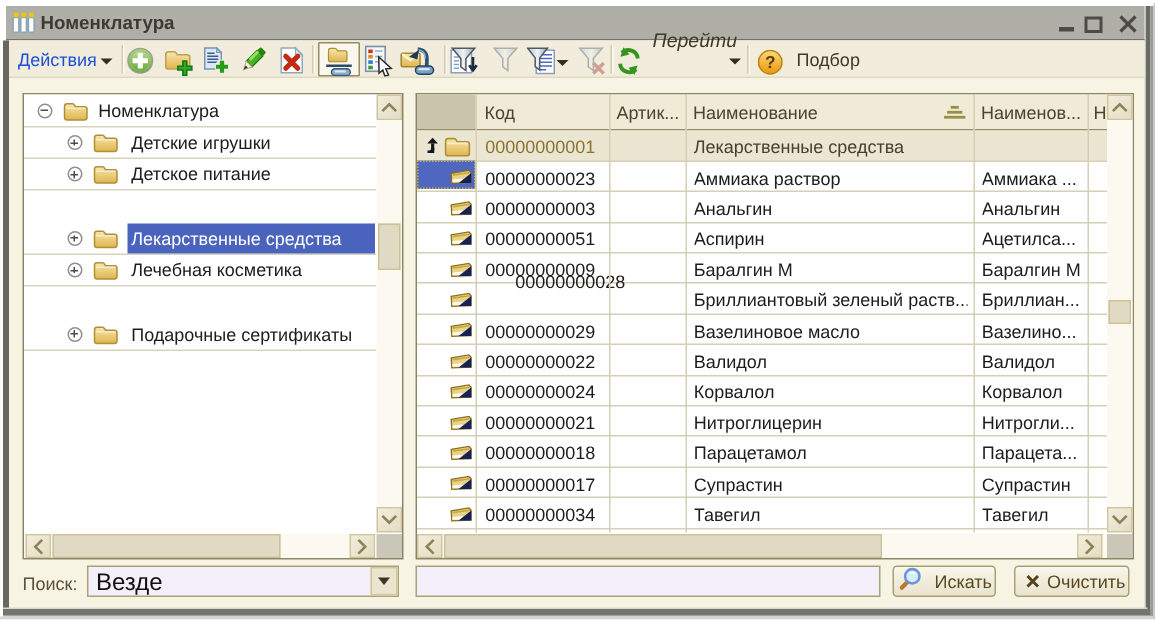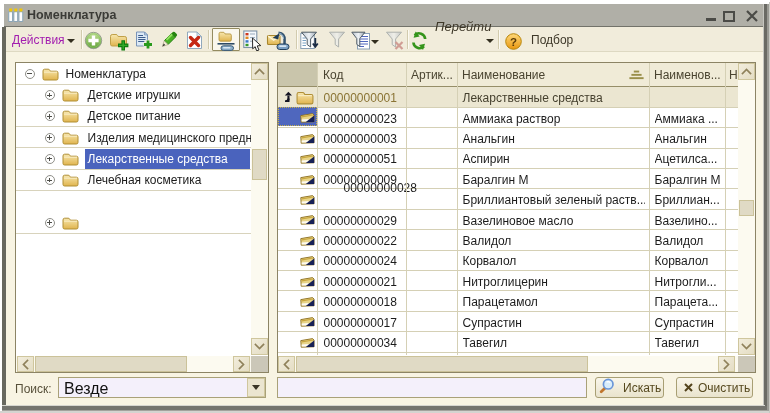--- a/index.html
+++ b/index.html
@@ -60,21 +60,21 @@
 <rect x="11.4" y="0.5" width="3" height="3" fill="#f0c60a"></rect>
 </svg>
 <div class="a" style="left:27px;top:8px;font-weight:bold;font-size:12.5px;color:#3a3a36;">Номенклатура</div>
 <div class="a" style="left:706px;top:18px;width:10px;height:3px;background:#4b4b47;"></div>
 <div class="a" style="left:723px;top:11px;width:12px;height:11px;border:2px solid #4b4b47;"></div>
 <svg class="a" style="left:745px;top:10px" width="14" height="13" viewBox="0 0 14 13">
 <path d="M2 1 L12 11 M12 1 L2 11" stroke="#4b4b47" stroke-width="2.2" fill="none"></path>
 </svg>
 
 <div class="a" style="left:6px;top:27px;width:757px;height:25px;background:#f1ecdb;border-bottom:1px solid #ded9c2;"></div>
-<div class="a" style="left:12px;top:33px;font-size:12px;color:#a21caf;">Действия</div>
+<div class="a" style="left:12px;top:33px;font-size:12px;color:#1d4ed8;">Действия</div>
 <div class="a" style="left:67px;top:39px;width:0;height:0;border-left:4px solid transparent;border-right:4px solid transparent;border-top:4px solid #332e1f;"></div>
 <div class="tb-sep" style="left:81px;"></div>
 <div class="a" style="left:212px;top:28px;width:28px;height:23px;background:#faf7ec;border:1px solid #948b60;border-radius:1px;"></div>
 <svg class="a" style="left:84px;top:31px" width="19" height="19" viewBox="0 0 19 19">
 <circle cx="9.5" cy="9.5" r="8.2" fill="url(#ggrad)" stroke="#98a090"></circle>
 <circle cx="9.5" cy="9.5" r="6.8" fill="none" stroke="#8cc468" stroke-width="1" opacity="0.7"></circle>
 <path d="M9.5 4.4 V14.6 M4.4 9.5 H14.6" stroke="#fff" stroke-width="3.4"></path>
 </svg>
 <svg class="a" style="left:109px;top:32px" width="21" height="20" viewBox="0 0 21 20">
 <path d="M1.5 4.5 Q1.5 2.5 3.2 2.5 L7 2.5 Q8.1 2.5 8.6 3.5 L9.1 4.5 L15.8 4.5 Q17.5 4.5 17.5 6.2 L17.5 12.3 Q17.5 14 15.8 14 L3.2 14 Q1.5 14 1.5 12.3 Z" fill="url(#fgrad)" stroke="#c0a048"></path>
@@ -194,31 +194,20 @@
       <div class="a exp" style="left:28.5px;top:5.5px;">
         <i class="eh"></i>
         <i class="ev"></i>
       </div>
       <svg class="a" style="left:46px;top:3.5px" width="17" height="14" viewBox="0 0 17 14">
         <path d="M1 4 Q1 2.2 2.6 2.2 L6.2 2.2 Q7.3 2.2 7.8 3.2 L8.3 4.2 L14.4 4.2 Q16 4.2 16 5.8 L16 11.4 Q16 13 14.4 13 L2.6 13 Q1 13 1 11.4 Z" fill="url(#fgrad)" stroke="#b08f35"></path>
         <path d="M2 5.2 L15 5.2" stroke="#f8ecc4" stroke-width="1"></path>
       </svg>
       <div class="a" style="left:71.5px;top:3.5px;white-space:nowrap;">Детское питание</div>
     </div>
-<div class="a trow" style="top:64.1px;height:21.30000000000001px;">
-      <div class="a exp" style="left:28.5px;top:5.5px;">
-        <i class="eh"></i>
-        <i class="ev"></i>
-      </div>
-      <svg class="a" style="left:46px;top:3.5px" width="17" height="14" viewBox="0 0 17 14">
-        <path d="M1 4 Q1 2.2 2.6 2.2 L6.2 2.2 Q7.3 2.2 7.8 3.2 L8.3 4.2 L14.4 4.2 Q16 4.2 16 5.8 L16 11.4 Q16 13 14.4 13 L2.6 13 Q1 13 1 11.4 Z" fill="url(#fgrad)" stroke="#b08f35"></path>
-        <path d="M2 5.2 L15 5.2" stroke="#f8ecc4" stroke-width="1"></path>
-      </svg>
-      <div class="a" style="left:71.5px;top:3.5px;white-space:nowrap;">Изделия медицинского предн</div>
-    </div>
 <div class="a trow" style="top:85.4px;height:21.299999999999997px;">
       <div class="a exp" style="left:28.5px;top:5.5px;">
         <i class="eh"></i>
         <i class="ev"></i>
       </div>
       <svg class="a" style="left:46px;top:3.5px" width="17" height="14" viewBox="0 0 17 14">
         <path d="M1 4 Q1 2.2 2.6 2.2 L6.2 2.2 Q7.3 2.2 7.8 3.2 L8.3 4.2 L14.4 4.2 Q16 4.2 16 5.8 L16 11.4 Q16 13 14.4 13 L2.6 13 Q1 13 1 11.4 Z" fill="url(#fgrad)" stroke="#b08f35"></path>
         <path d="M2 5.2 L15 5.2" stroke="#f8ecc4" stroke-width="1"></path>
       </svg>
       <div class="a" style="left:69px;top:0.8px;width:165px;height:19.4px;background:#4a63bd;"></div>
@@ -237,20 +226,21 @@
     </div>
 <div class="a trow" style="top:149.3px;height:21.299999999999983px;">
       <div class="a exp" style="left:28.5px;top:5.5px;">
         <i class="eh"></i>
         <i class="ev"></i>
       </div>
       <svg class="a" style="left:46px;top:3.5px" width="17" height="14" viewBox="0 0 17 14">
         <path d="M1 4 Q1 2.2 2.6 2.2 L6.2 2.2 Q7.3 2.2 7.8 3.2 L8.3 4.2 L14.4 4.2 Q16 4.2 16 5.8 L16 11.4 Q16 13 14.4 13 L2.6 13 Q1 13 1 11.4 Z" fill="url(#fgrad)" stroke="#b08f35"></path>
         <path d="M2 5.2 L15 5.2" stroke="#f8ecc4" stroke-width="1"></path>
       </svg>
+      <div class="a" style="left:71.5px;top:3.5px;white-space:nowrap;">Подарочные сертификаты</div>
     </div>
 </div>
 
 <div class="a" style="left:251px;top:63px;width:17px;height:292px;background:#fcfaf0;"></div>
 <div class="sbtn" style="left:251px;top:63px;width:17px;height:17px;"></div>
 <svg class="a" style="left:254px;top:68px" width="11" height="7" viewBox="0 0 11 7">
     <path class="chev" d="M1.5 5.5 L5.5 1.5 L9.5 5.5"></path>
   </svg>
 <div class="sthumb" style="left:252px;top:149px;width:15px;height:31px;"></div>
 <div class="sbtn" style="left:251px;top:338px;width:17px;height:17px;"></div>

